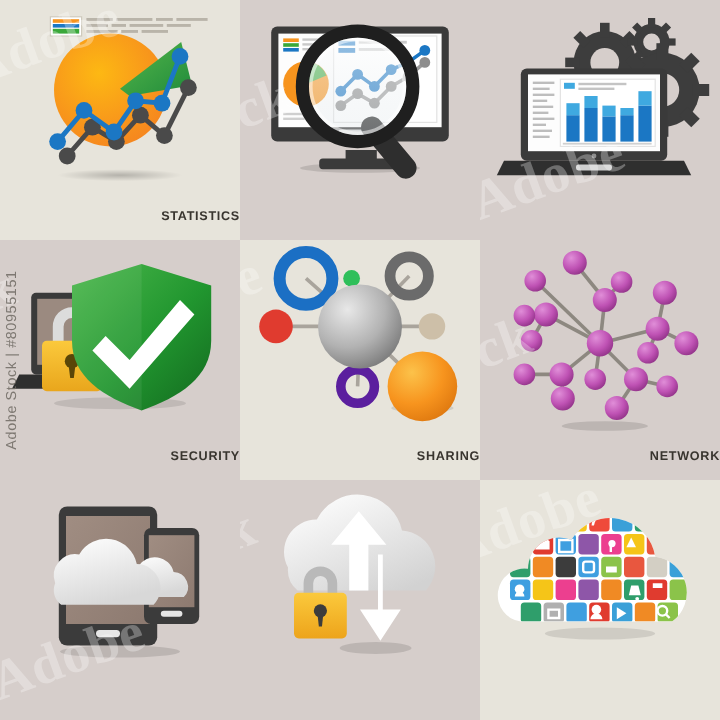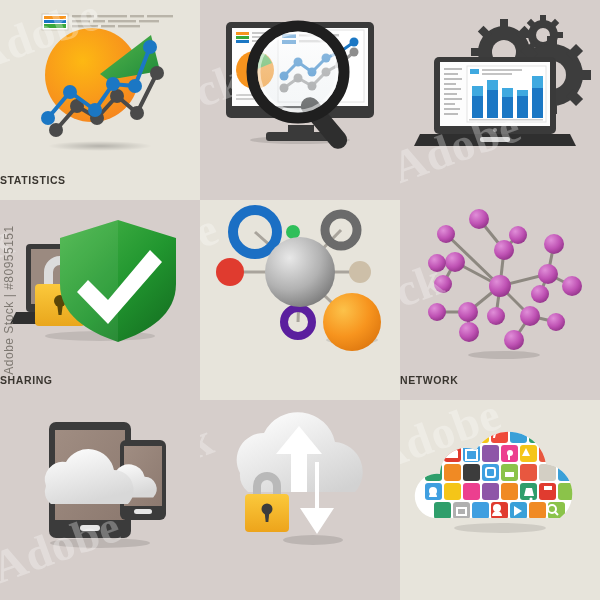--- a/index.html
+++ b/index.html
@@ -23,21 +23,21 @@
   }
   .tile.light{background:#e7e4db;}
   .tile.dark{background:#d6cecb;}
   .art{
     position:absolute;left:0;top:0;
     width:200px;height:172px;
   }
   .art svg{display:block;width:200px;height:172px;}
   .caption{
     position:absolute;left:0;right:0;bottom:14px;
-    text-align:left;
+    text-align:right;
     font-size:10.5px;
     letter-spacing:0.6px;
     font-weight:700;
     color:#39352f;
     font-family:"Liberation Sans", sans-serif;
     white-space:nowrap;
   }
   
   #wm-side{
     position:absolute;left:2px;top:50%;
@@ -347,21 +347,21 @@
         <g>
           <path d="M118 20 L176 38 V84 c0 30 -26 47 -58 58 c-32 -11 -58 -28 -58 -58 V38 Z" fill="url(#shieldG)"></path>
           <path d="M118 20 L118 142 c-32 -11 -58 -28 -58 -58 V38 Z" fill="#fff" opacity=".07"></path>
           <path d="M88 80 L108 100 L150 50 L162 62 L108 124 L77 92 Z" fill="#ffffff"></path>
         </g>
       </svg>
     </div>
     <div class="wm-tile wm-d">
         <span>Stock</span>
       </div>
-    <div class="caption">SHARING</div>
+    <div class="caption">SECURITY</div>
   </div>
 
   <div class="tile light">
     <div class="art">
       <svg viewBox="0 0 200 172">
         <defs>
           <radialGradient id="ctrG" cx="35%" cy="30%" r="75%">
             <stop offset="0%" stop-color="#e8e8e8"></stop>
               <stop offset="60%" stop-color="#b2b2b2"></stop>
               <stop offset="100%" stop-color="#7d7d7d"></stop>
@@ -388,20 +388,21 @@
         <circle cx="160" cy="72" r="11" fill="#cdbfa8"></circle>
         <circle cx="93" cy="32" r="7" fill="#2fbf5a"></circle>
         <ellipse cx="152" cy="140" rx="26" ry="4" fill="#000" opacity=".10"></ellipse>
         <circle cx="152" cy="122" r="29" fill="url(#orbG)"></circle>
         <circle cx="100" cy="72" r="35" fill="url(#ctrG)"></circle>
       </svg>
     </div>
     <div class="wm-tile wm-a">
         <span>be</span>
       </div>
+    <div class="caption">SHARING</div>
   </div>
 
   <div class="tile dark">
     <div class="art">
       <svg viewBox="0 0 200 172">
         <defs>
           <radialGradient id="nodeG" cx="35%" cy="30%" r="75%">
             <stop offset="0%" stop-color="#e08ed8"></stop>
               <stop offset="60%" stop-color="#bf52b4"></stop>
               <stop offset="100%" stop-color="#93348a"></stop>

